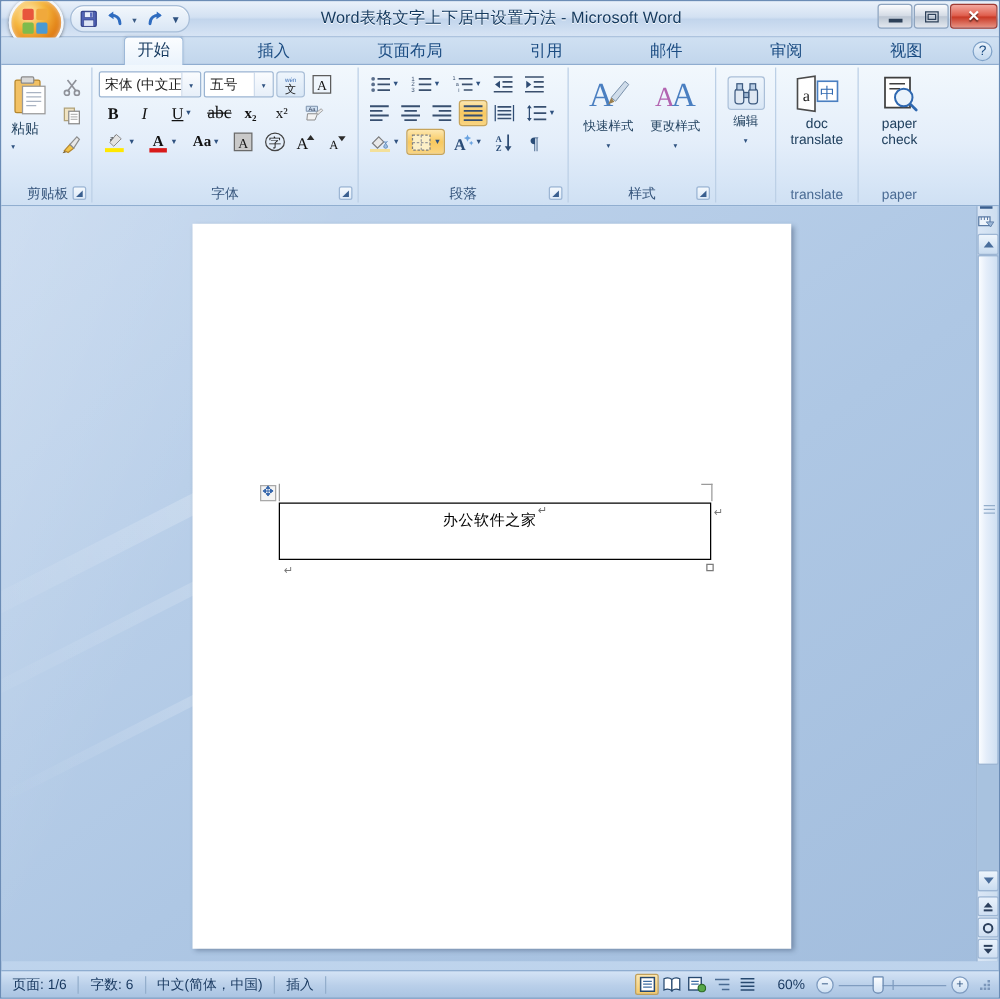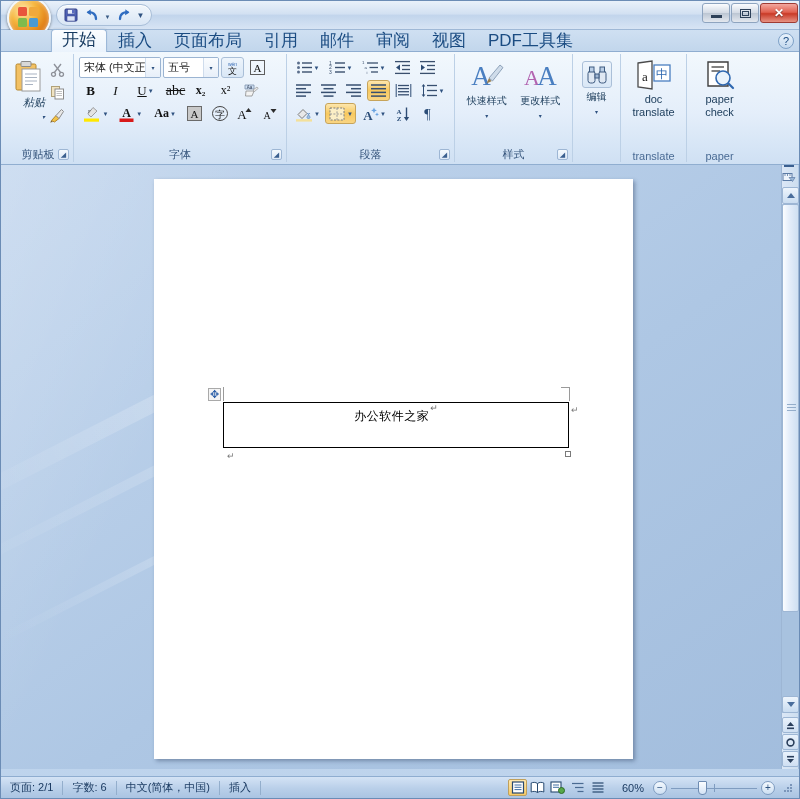--- a/index.html
+++ b/index.html
@@ -81,22 +81,22 @@
   .glyph-max::before { content:""; position:absolute; left:1px; top:1px; right:1px; bottom:1px; border:1px solid #2e4159;}
 
   
   .tabstrip {
     position:absolute; left:0; top:29px; width:800px; height:22px;
     background:linear-gradient(to bottom,#cfe0f2,#c2d6ec);
     border-bottom:1px solid #8fadd0;
   }
   .tabs { position:absolute; left:50px; top:0; display:flex; height:22px; align-items:flex-end; }
   .tab {
-    padding:2px 11px 3px; font-size:17px; color:#1b4c82; cursor:pointer;
-    border-radius:4px 4px 0 0; line-height:16px; white-space:nowrap;
+    padding:2px 11px 3px; font-size:13px; color:#1b4c82; cursor:pointer;
+    border-radius:4px 4px 0 0; line-height:16px; white-space:nowrap;margin-left:48px;
   }
   .tab.active {
     background:linear-gradient(to bottom,#fbfdff,#eaf3fc);
     border:1px solid #9cb8d8; border-bottom:none;
     color:#15395f;
     padding:2px 10px 4px;
     box-shadow:0 -1px 2px rgba(0,0,0,.07);
   }
   .helpbtn {
     position:absolute; right:7px; top:3px; width:16px; height:16px; border-radius:50%;
@@ -133,22 +133,22 @@
   }
   .btn.on {
     border:1px solid #c7a45a;
     background:linear-gradient(to bottom,#fde7ae,#f8c95f 50%,#f9d583);
   }
   .btn.on2 { border:1px solid #aabfd8; background:linear-gradient(to bottom,#eef5fc,#d9e7f6); }
 
   
   .grp-clip { width:70px; }
   .paste-big {
-    width:42px; height:72px; display:flex; flex-direction:column; align-items:flex-end;
-    cursor:pointer; border-radius:3px; border:1px solid transparent;font-style:italic;
+    width:42px; height:72px; display:flex; flex-direction:column; align-items:flex-start;
+    cursor:pointer; border-radius:3px; border:1px solid transparent;
   }
   .paste-ico { width:32px; height:34px; margin-top:2px; position:relative; }
   .paste-lbl { font-size:11px; color:#21415f; margin-top:1px; }
   .paste-arrow { font-size:6px; color:#2f5280; margin-top:3px; }
   .clip-side { display:flex; flex-direction:column; gap:2px; padding-top:2px; }
   .clip-side .btn { width:22px; height:21px; }
 
   
   .grp-font { width:213px; }
   .font-rows { display:flex; flex-direction:column; gap:2px; width:100%; }
@@ -354,20 +354,21 @@
       <div class="qsep-arrow">▼</div>
       <div class="qbtn">
         <svg width="15" height="14" viewBox="0 0 15 14">
           <path d="M4 11 C4 5.5 8 4 11.5 4.2" stroke="#2f6cc0" stroke-width="2.3" fill="none" stroke-linecap="round"></path>
           <path d="M9.4 1.2 L13.4 4.4 L9.1 7.3 Z" fill="#2f6cc0"></path>
         </svg>
       </div>
       <div class="qat-more">▼</div>
     </div>
 
+    <div class="wintitle">Word表格文字上下居中设置方法 - Microsoft Word</div>
 
     <div class="wbtns">
       <div class="wbtn">
         <span class="glyph-min"></span>
       </div>
       <div class="wbtn">
         <span class="glyph-max"></span>
       </div>
       <div class="wbtn close">✕</div>
     </div>
@@ -904,21 +905,21 @@
     </div>
     <div class="browse-btn" style="top:586px">
       <svg width="11" height="11" viewBox="0 0 11 11">
         <rect x="2" y="1.9" width="7" height="1.6" fill="#2b3f5c"></rect>
           <path d="M5.5 9 L9 5 L2 5 Z" fill="#2b3f5c"></path>
       </svg>
     </div>
   </div>
 
   <div class="statusbar">
-    <div class="st-item">页面: 2/1</div>
+    <div class="st-item">页面: 1/6</div>
     <div class="st-sep"></div>
     <div class="st-item">字数: 6</div>
     <div class="st-sep"></div>
     <div class="st-item">中文(简体，中国)</div>
     <div class="st-sep"></div>
     <div class="st-item">插入</div>
     <div class="st-sep"></div>
 
     <div class="st-right">
       <div class="viewbtns">

